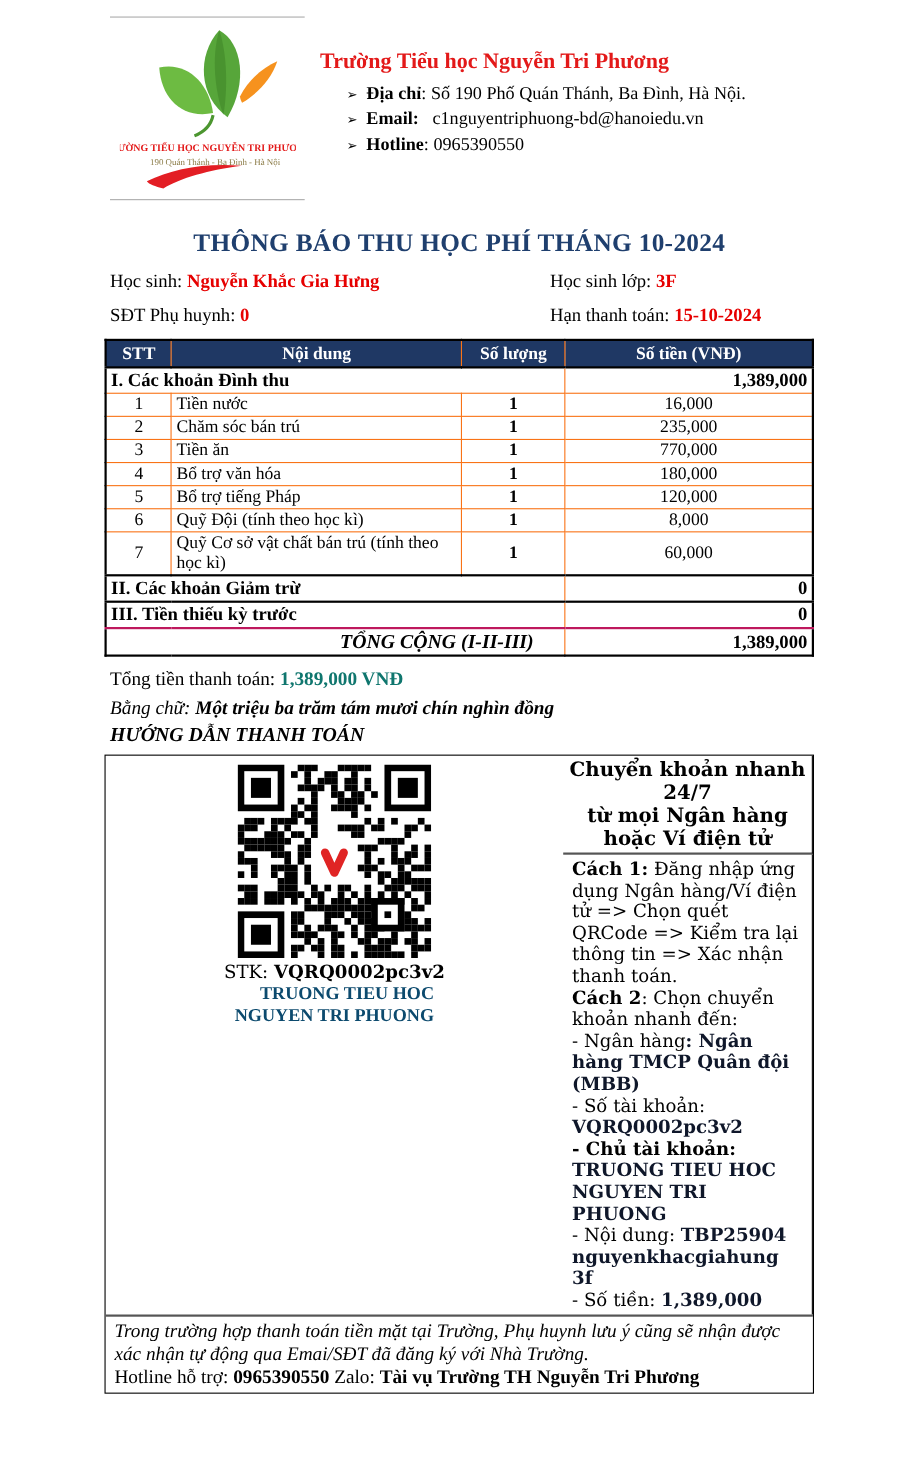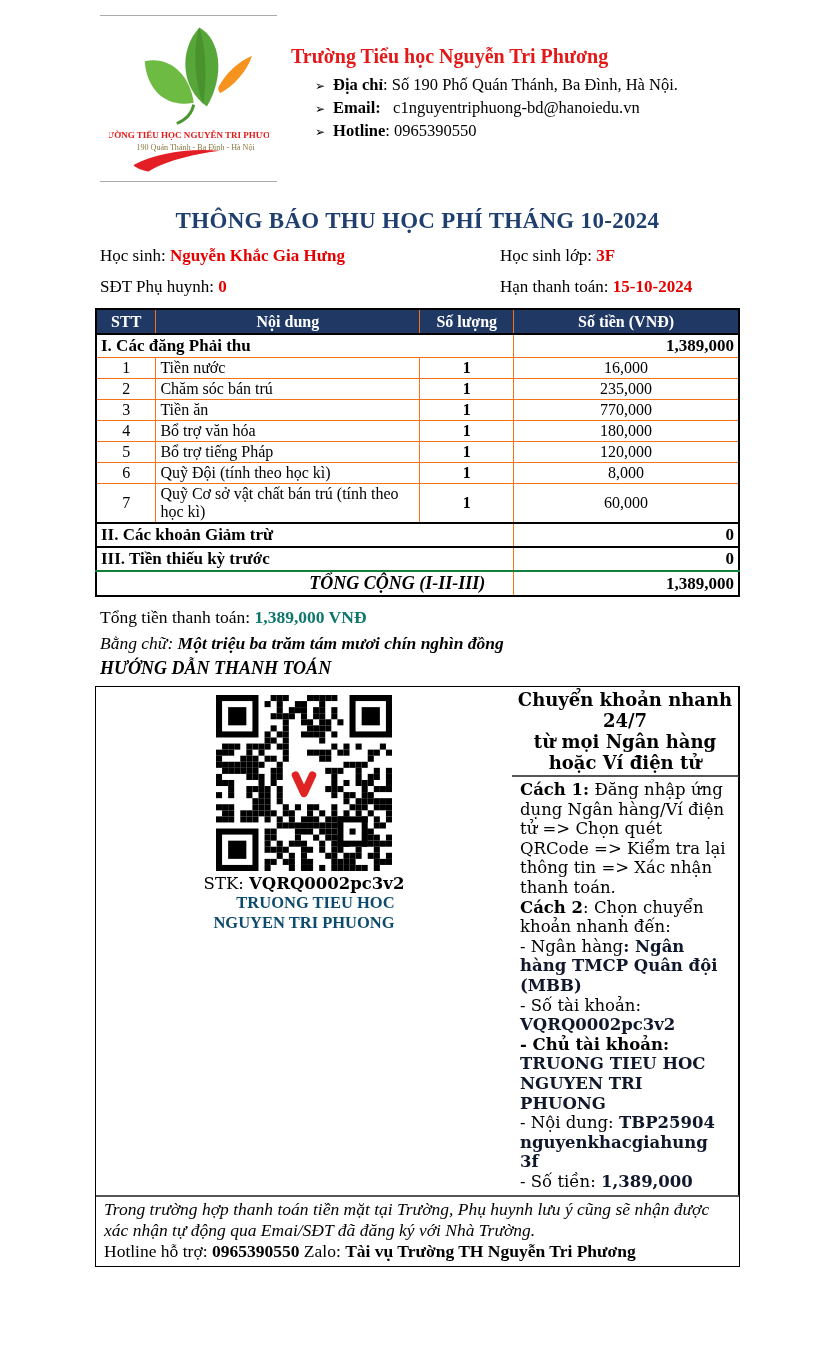--- a/index.html
+++ b/index.html
@@ -37,21 +37,21 @@
   table.fee { border:2px solid #000; }
   table.fee thead th {
     background:#1f3864; color:#fff; font-weight:bold; text-align:center;
     font-size:16px; line-height:19px; padding:2px 4px;
   }
   td.c { text-align:center; }
   td.name { padding-left:10px; }
   td.qty { font-weight:bold; text-align:center; }
   tr.section td { font-weight:bold; font-size:17px; border-top:2px solid #000; }
   tr.section td.amt { text-align:right; padding-right:4px; }
-  tr.total td { border-top:2px solid #15803d; font-weight:bold; }
+  tr.total td { border-top:2px solid #be185d; font-weight:bold; }
   tr.total td.tlabel { font-style:italic; text-align:right; font-size:18px; padding-right:28px; }
   tr.total td.amt { text-align:right; font-size:17px; padding-right:4px; }
   
   .summary { margin:8px 0 0 100px; width:640px; }
   .sum-line { font-size:17.5px; line-height:24px; }
   .sum-line .redbold { color:#0f766e; font-weight:bold; }
   .words-line { font-style:italic; font-size:17.5px; line-height:24px; margin-top:2px; }
   .words-line b { font-weight:bold; }
   .guide-title { font-style:italic; font-weight:bold; font-size:18px; margin-top:3px; }
   .guide-text { font-style:italic; font-size:17.5px; line-height:21px; width:645px; }
@@ -153,21 +153,21 @@
     <thead>
       <tr>
         <th>STT</th>
         <th>Nội dung</th>
         <th>Số lượng</th>
         <th>Số tiền (VNĐ)</th>
       </tr>
     </thead>
     <tbody>
       <tr class="section">
-        <td colspan="3">I. Các đăng Phải thu</td>
+        <td colspan="3">I. Các khoản Đình thu</td>
         <td class="amt">1,389,000</td>
       </tr>
       <tr>
         <td class="c">1</td>
         <td class="name">Tiền nước</td>
         <td class="qty">1</td>
         <td class="c">16,000</td>
       </tr>
       <tr>
         <td class="c">2</td>

